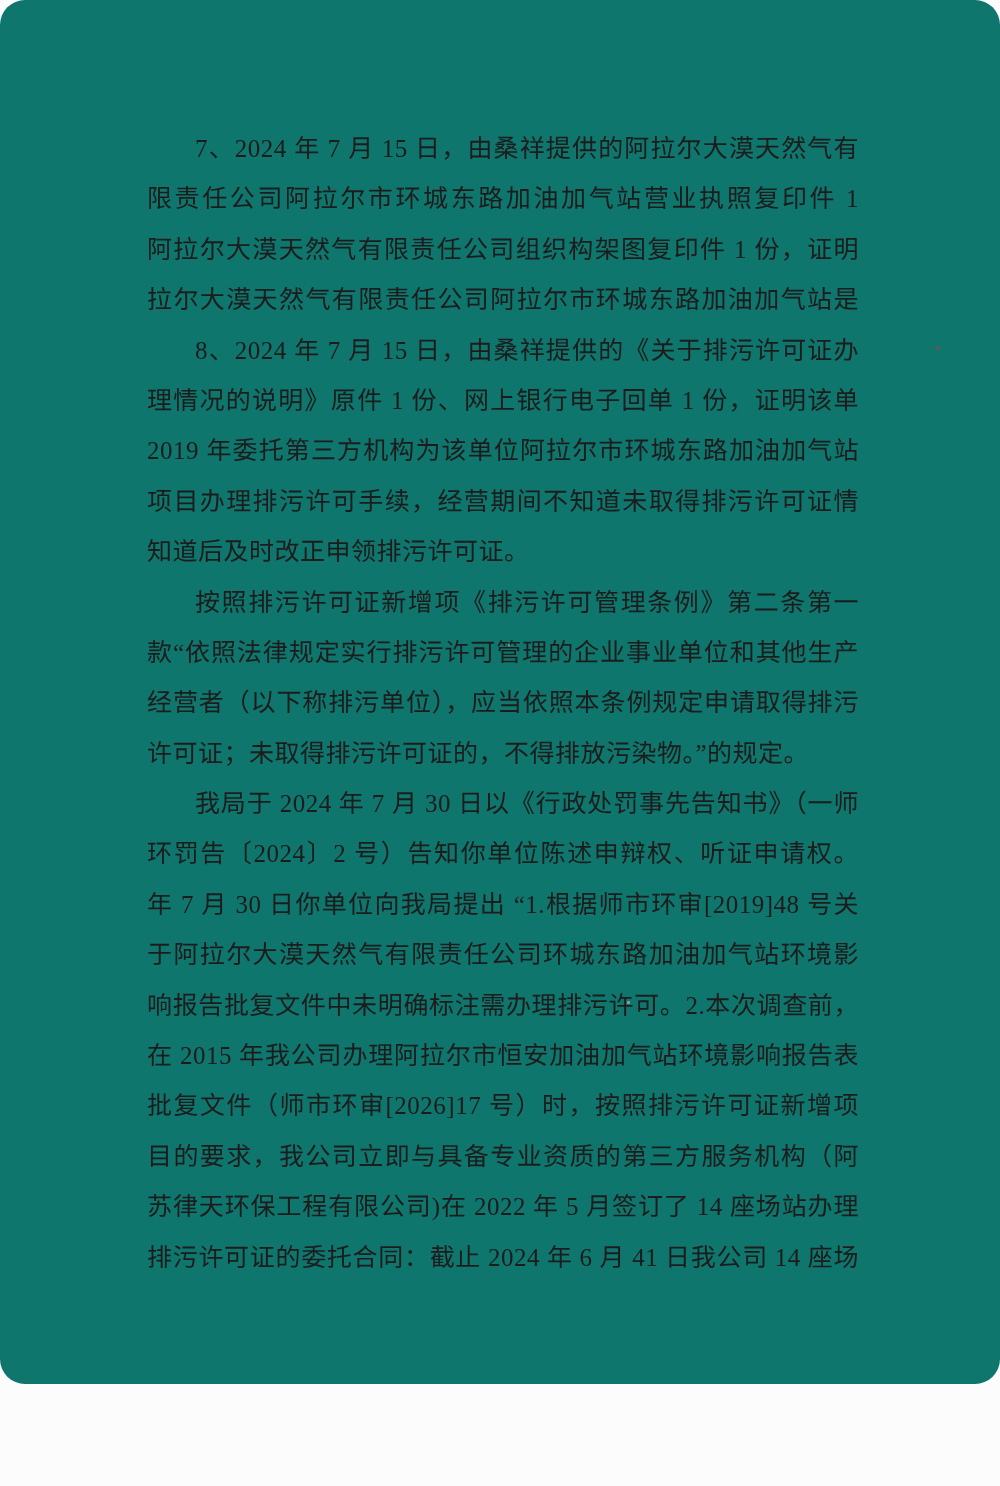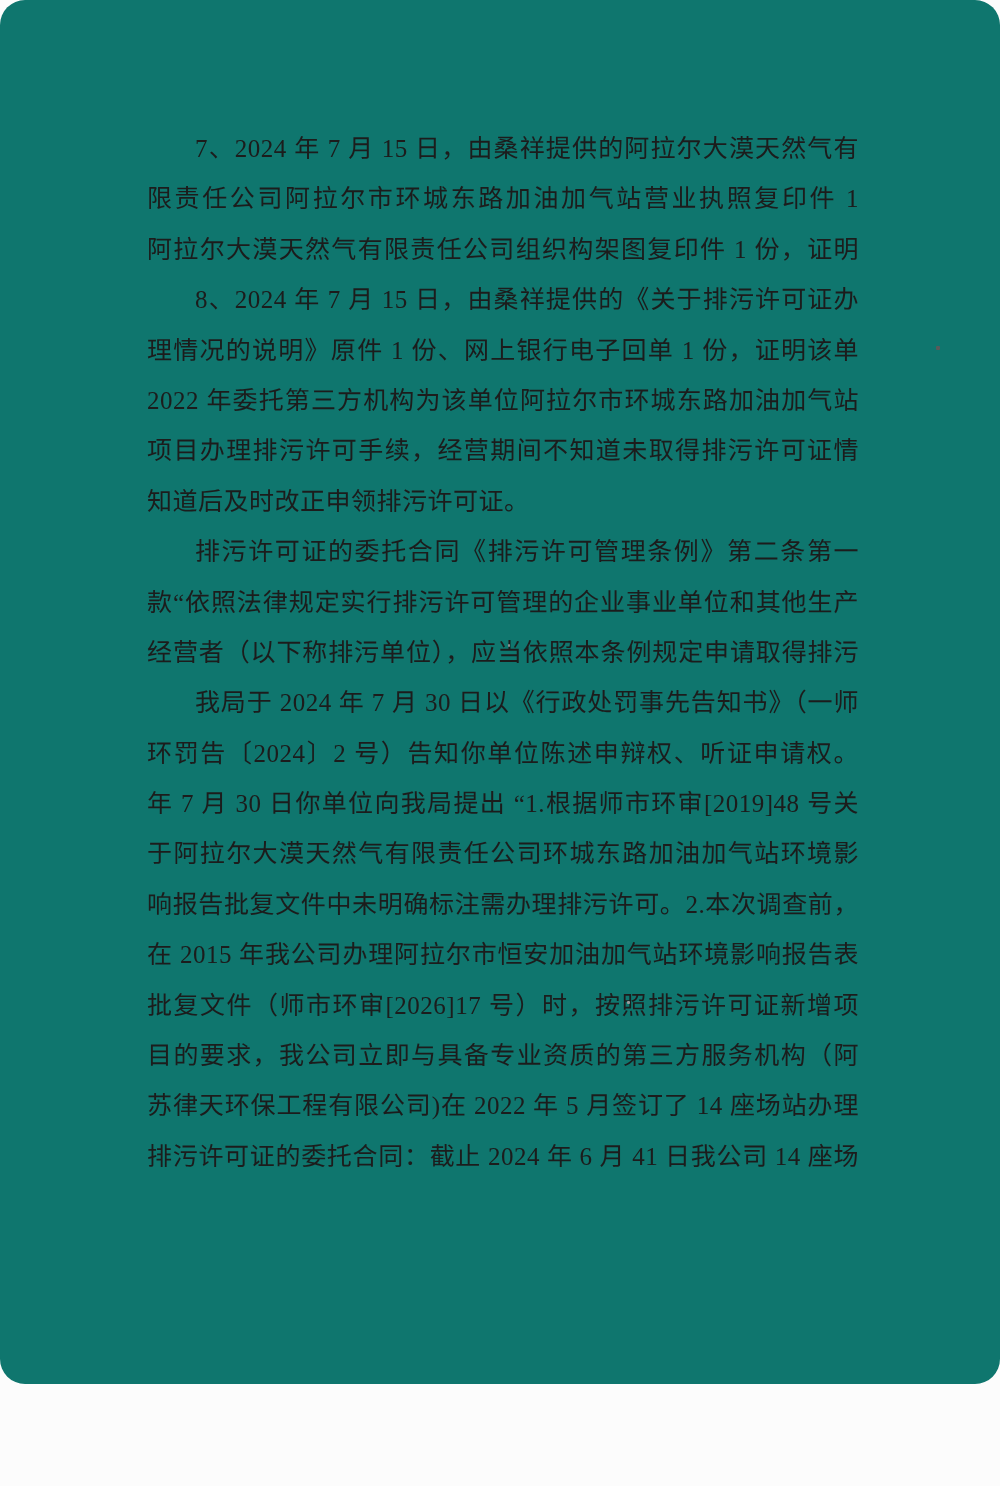--- a/index.html
+++ b/index.html
@@ -53,28 +53,30 @@
   .speck-3 { left: 508px; top: 644px; width: 2px; height: 3px; background: #8d8d8d; }
 </style>
 </head>
 <body>
 
 <div class="page">
   <div class="text-block" id="doc-body">
       <div class="line indent">7、2024 年 7 月 15 日，由桑祥提供的阿拉尔大漠天然气有</div>
       <div class="line">限责任公司阿拉尔市环城东路加油加气站营业执照复印件 1 份、</div>
       <div class="line">阿拉尔大漠天然气有限责任公司组织构架图复印件 1 份，证明阿</div>
+      <div class="line">拉尔大漠天然气有限责任公司阿拉尔市环城东路加油加气站是</div>
       <div class="line indent">8、2024 年 7 月 15 日，由桑祥提供的《关于排污许可证办</div>
       <div class="line">理情况的说明》原件 1 份、网上银行电子回单 1 份，证明该单位</div>
-      <div class="line">2022 年委托第三方机构为该单位阿拉尔市环城东路加油加气站</div>
+      <div class="line">2019 年委托第三方机构为该单位阿拉尔市环城东路加油加气站</div>
       <div class="line">项目办理排污许可手续，经营期间不知道未取得排污许可证情况，</div>
       <div class="line para-end">知道后及时改正申领排污许可证。</div>
-      <div class="line indent">排污许可证的委托合同《排污许可管理条例》第二条第一</div>
+      <div class="line indent">按照排污许可证新增项《排污许可管理条例》第二条第一</div>
       <div class="line">款“依照法律规定实行排污许可管理的企业事业单位和其他生产</div>
       <div class="line">经营者（以下称排污单位），应当依照本条例规定申请取得排污</div>
+      <div class="line para-end">许可证；未取得排污许可证的，不得排放污染物。”的规定。</div>
       <div class="line indent">我局于 2024 年 7 月 30 日以《行政处罚事先告知书》（一师</div>
       <div class="line">环罚告〔2024〕2 号）告知你单位陈述申辩权、听证申请权。2024</div>
       <div class="line">年 7 月 30 日你单位向我局提出 “1.根据师市环审[2019]48 号关</div>
       <div class="line">于阿拉尔大漠天然气有限责任公司环城东路加油加气站环境影</div>
       <div class="line">响报告批复文件中未明确标注需办理排污许可。2.本次调查前，</div>
       <div class="line">在 2015 年我公司办理阿拉尔市恒安加油加气站环境影响报告表</div>
       <div class="line">批复文件（师市环审[2026]17 号）时，按照排污许可证新增项</div>
       <div class="line">目的要求，我公司立即与具备专业资质的第三方服务机构（阿克</div>
       <div class="line">苏律天环保工程有限公司)在 2022 年 5 月签订了 14 座场站办理</div>
       <div class="line">排污许可证的委托合同：截止 2024 年 6 月 41 日我公司 14 座场</div>

